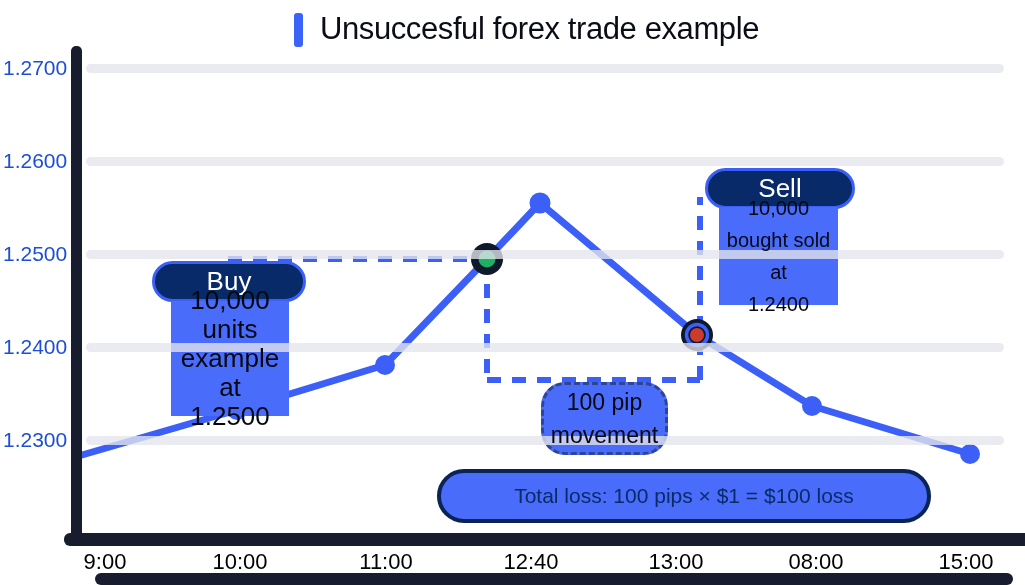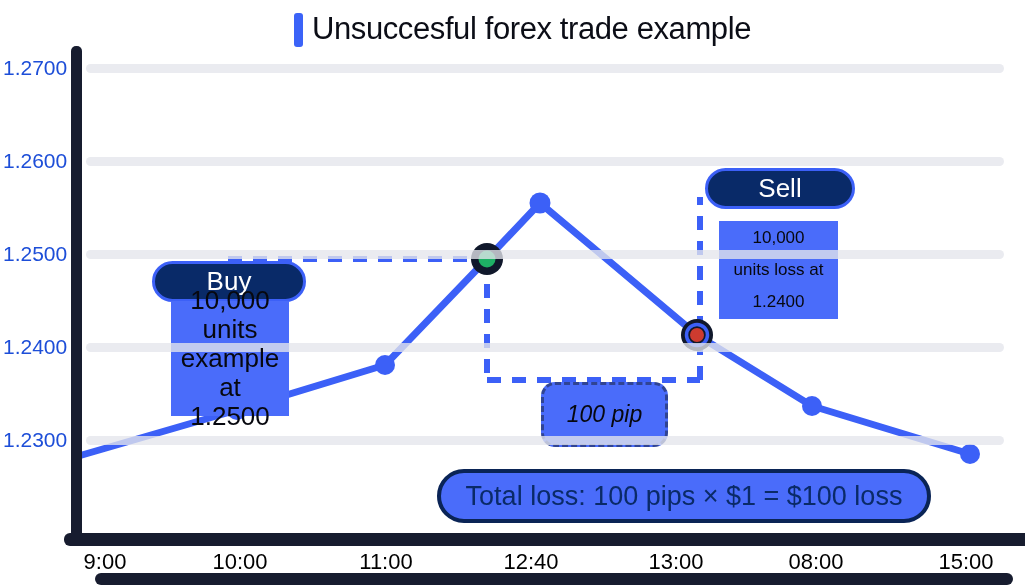--- a/index.html
+++ b/index.html
@@ -3,21 +3,21 @@
 <meta charset="utf-8">
 <style>
   html,body{margin:0;padding:0;background:#ffffff;}
   #stage{
     position:relative;width:1025px;height:585px;overflow:hidden;
     background:#ffffff;font-family:"Liberation Sans","DejaVu Sans",sans-serif;
     -webkit-font-smoothing:antialiased;
   }
   
   .title-accent{position:absolute;left:294px;top:13px;width:9px;height:34px;background:#3b63f8;border-radius:3px;}
-  .title-text{position:absolute;left:312px;top:11px;font-size:31px;font-weight:500;letter-spacing:-0.4px;color:#0b0d16;white-space:nowrap;}
+  .title-text{position:absolute;left:320px;top:11px;font-size:31px;font-weight:500;letter-spacing:-0.4px;color:#0b0d16;white-space:nowrap;}
   
   .y-axis-line{position:absolute;left:71px;top:46px;width:11px;height:499px;background:#171c2f;border-radius:5px;}
   .x-axis-line{position:absolute;left:64px;top:533px;width:961px;height:13px;background:#171c2f;border-radius:6px 0 0 6px;}
   .bottom-bar{position:absolute;left:95px;top:573px;width:918px;height:12px;background:#171c2f;border-radius:6px;}
   
   .ylab{position:absolute;left:3px;width:60px;text-align:right;font-size:21px;font-weight:500;color:#1d4ed8;line-height:26px;}
   .y0{top:55px}.y1{top:148px}.y2{top:241px}.y3{top:334px}.y4{top:427px}
   .xlab{position:absolute;top:549px;width:90px;text-align:center;font-size:22px;font-weight:500;color:#000000;line-height:26px;}
   .x0{left:60px}.x1{left:195px}.x2{left:341px}.x3{left:486px}.x4{left:631px}.x5{left:771px}.x6{left:921px}
   
@@ -28,30 +28,30 @@
     background:#092a68;border:3px solid #3c60f7;border-radius:24px;
     color:#ffffff;font-size:26px;font-weight:500;box-sizing:border-box;
   }
   .buy-pill{left:152px;top:261px;width:154px;height:41px;}
   .sell-pill{left:705px;top:168px;width:150px;height:41px;}
   .note-box{
     position:absolute;background:#4a6cfa;color:#07080f;text-align:center;
     display:flex;flex-direction:column;justify-content:center;box-sizing:border-box;
   }
   .buy-box{left:171px;top:301px;width:118px;height:115px;font-size:26px;line-height:29px;}
-  .sell-box{left:719px;top:207px;width:119px;height:98px;font-size:17px;line-height:32px;margin-top:14px;}
+  .sell-box{left:719px;top:207px;width:119px;height:98px;font-size:20px;line-height:32px;}
   .move-box{
-    left:541px;top:382px;width:127px;height:65px;font-size:23px;line-height:33px;
-    border:3px dashed rgba(23,28,47,0.5);border-radius:14px;font-style:italic;
+    left:541px;top:382px;width:127px;height:73px;font-size:23px;line-height:33px;
+    border:3px dashed rgba(23,28,47,0.5);border-radius:24px;
   }
   .total-pill{
     position:absolute;left:437px;top:469px;width:494px;height:54px;box-sizing:border-box;
     background:#4a6cfa;border:4px solid #0a2456;border-radius:30px;
     display:flex;align-items:center;justify-content:center;
-    color:#0a2a68;font-size:27px;font-weight:500;white-space:nowrap;
+    color:#0a2a68;font-size:21px;font-weight:500;white-space:nowrap;
   }
   
   .raise{position:relative;z-index:60;display:block;}
   
   .grid{
     position:absolute;left:86px;width:918px;height:9px;border-radius:4.5px;
     background:rgba(228,230,236,0.78);z-index:50;
   }
   .g0{top:64px}.g1{top:157px}.g2{top:250px}.g3{top:343px}.g4{top:436px}
 </style>
@@ -112,26 +112,27 @@
     <span class="raise">10,000 units</span>
     <span class="raise">example at</span>
     <span class="raise">1.2500</span>
   </div>
 
   <div class="pill sell-pill">
     <span class="raise">Sell</span>
   </div>
   <div class="note-box sell-box">
     <span class="raise">10,000</span>
-    <span class="raise">units loss at</span>
+    <span class="raise">bought sold at</span>
     <span class="raise">1.2400</span>
   </div>
 
   <div class="note-box move-box">
     <span class="raise">100 pip</span>
+    <span class="raise">movement</span>
   </div>
 
   <div class="total-pill">
     <span class="raise">Total loss: 100 pips × $1 = $100 loss</span>
   </div>
 
   <div class="grid g0"></div>
   <div class="grid g1"></div>
   <div class="grid g2"></div>
   <div class="grid g3"></div>

